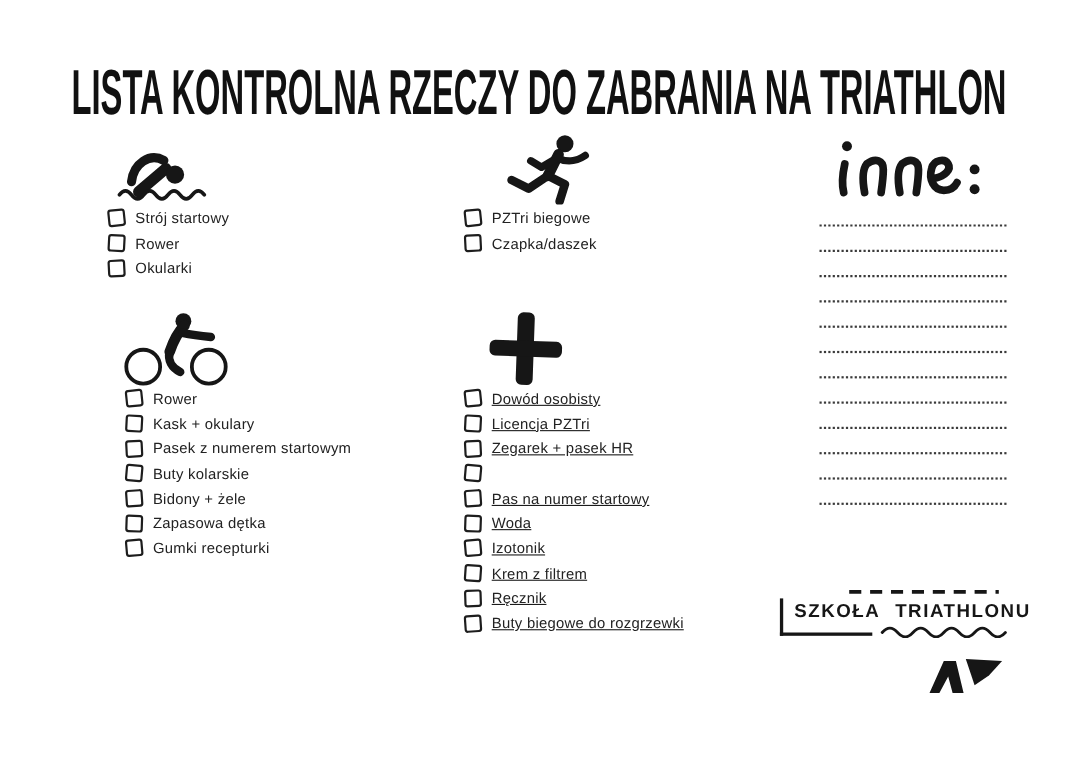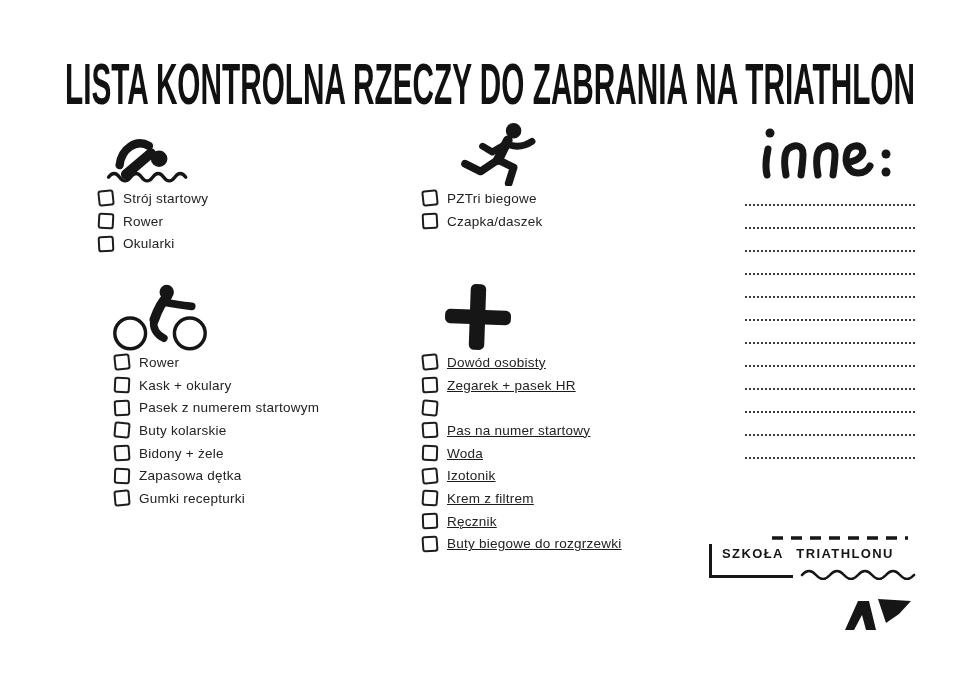--- a/index.html
+++ b/index.html
@@ -17,21 +17,21 @@
   .cb{
     width:12px;height:12px;border:2px solid #1d1d1d;border-radius:3px;
     background:#fff;flex-shrink:0;
   }
   .lbl{font-size:13.5px;font-weight:500;letter-spacing:.25px;color:#222;white-space:nowrap;}
   
   .lines{position:absolute;left:745px;top:183px;width:170px;}
   .dotline{height:21px;border-bottom:2px dotted #3a3a3a;}
   
   .school{
-    position:absolute;left:722px;top:546px;font-size:13px;font-weight:bold;
+    position:absolute;left:722px;top:546px;font-size:17px;font-weight:bold;
     letter-spacing:1.4px;word-spacing:8px;color:#161616;white-space:nowrap;
   }
   .bracket-v{position:absolute;left:709px;top:544px;width:3px;height:34px;background:#161616;}
   .bracket-h{position:absolute;left:709px;top:575px;width:84px;height:3px;background:#161616;}
   svg{display:block;}
   .ink{fill:#161616;}
   .stroke-ink{stroke:#161616;fill:none;}
 </style>
 </head>
 <body>
@@ -146,20 +146,24 @@
     </g>
   </svg>
 </div>
 <div class="list" style="left:422px;top:351px;text-decoration:underline;">
 
     <div class="row">
       <span class="cb" style="transform: rotate(-6deg);"></span>
       <span class="lbl">Dowód osobisty</span>
     </div>
 
+    <div class="row">
+      <span class="cb" style="transform: rotate(3deg);"></span>
+      <span class="lbl">Licencja PZTri</span>
+    </div>
 
     <div class="row">
       <span class="cb" style="transform: rotate(-3deg);"></span>
       <span class="lbl">Zegarek + pasek HR</span>
     </div>
 
     <div class="row">
       <span class="cb" style="transform: rotate(5deg);"></span>
     </div>
 

